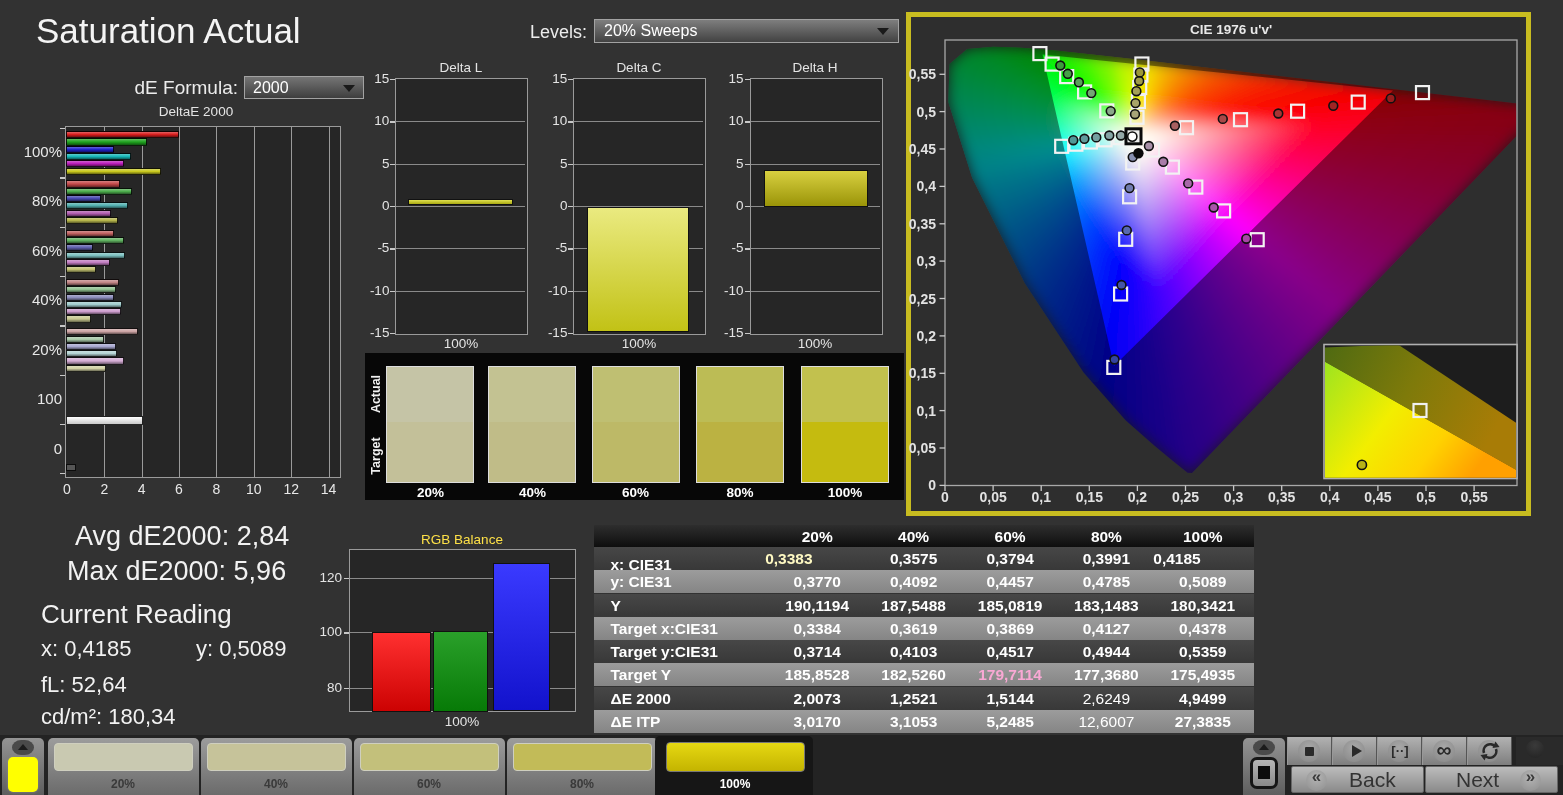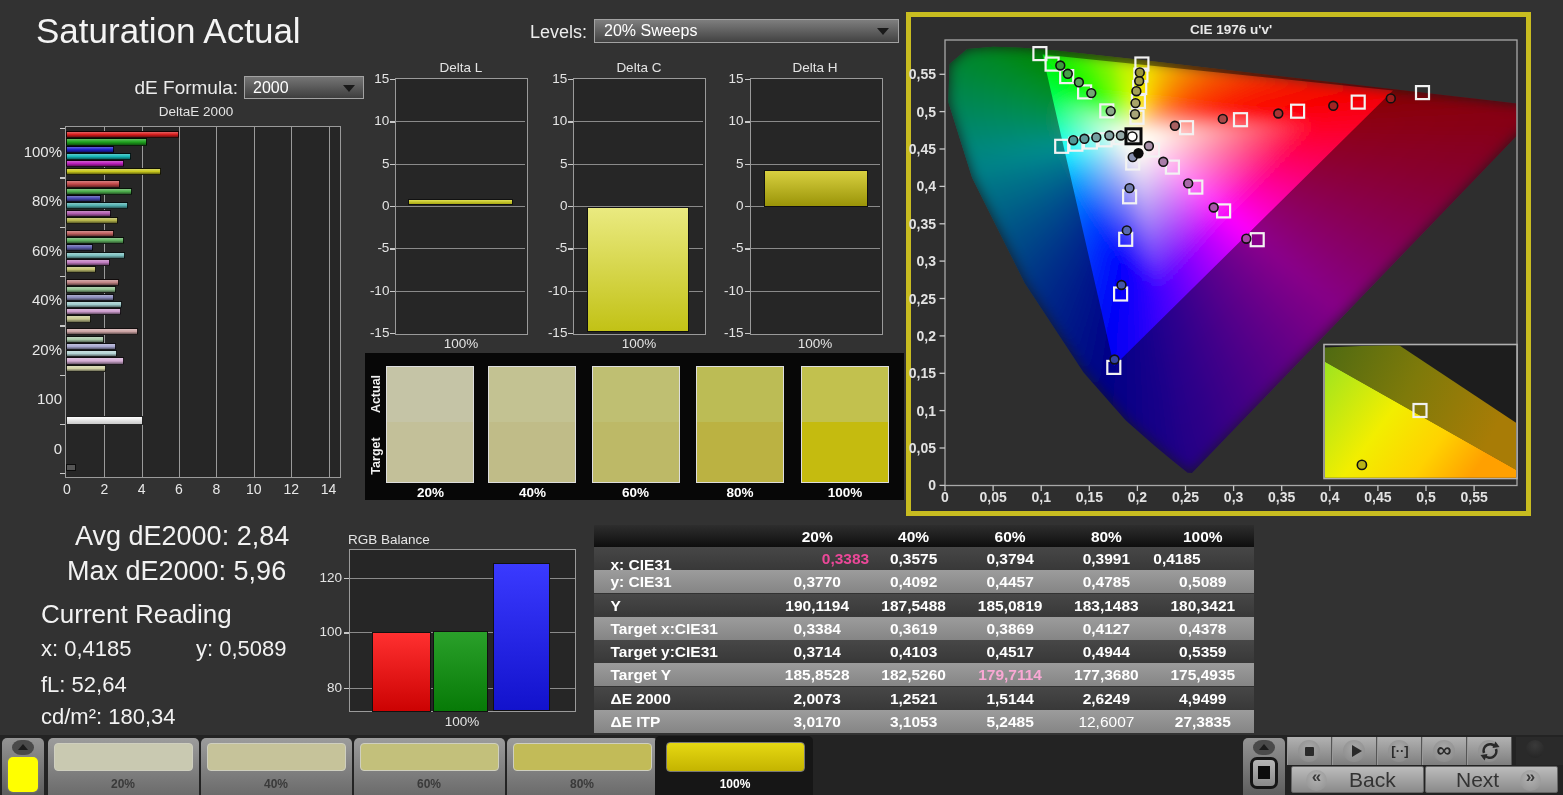--- a/index.html
+++ b/index.html
@@ -185,21 +185,21 @@
 
 <div style="position:absolute;left:75px;top:521px;font-size:27px;color:#f2f2f2">Avg dE2000: 2,84</div>
 <div style="position:absolute;left:67px;top:556px;font-size:27px;color:#f2f2f2">Max dE2000: 5,96</div>
 <div style="position:absolute;left:41px;top:599px;font-size:26px;color:#f2f2f2">Current Reading</div>
 <div style="position:absolute;left:41px;top:636px;font-size:22px;color:#f2f2f2">x: 0,4185</div>
 <div style="position:absolute;left:196px;top:636px;font-size:22px;color:#f2f2f2">y: 0,5089</div>
 <div style="position:absolute;left:41px;top:672px;font-size:22px;color:#f2f2f2">fL: 52,64</div>
 <div style="position:absolute;left:41px;top:704px;font-size:22px;color:#f2f2f2">cd/m²: 180,34</div>
 
 <div style="position:absolute;left:348.6px;top:549.1px;width:227px;height:163px;background:#262626;border:1px solid #9a9a9a;box-sizing:border-box"></div>
-<div style="position:absolute;left:348px;top:532px;width:228px;font-size:13.5px;color:#e5e5e5">RGB Balance</div>
+<div style="position:absolute;left:348px;top:532px;width:228px;text-align:center;font-size:13.5px;color:#fde047">RGB Balance</div>
 <div style="position:absolute;left:349.6px;top:577.9px;width:225px;height:1px;background:#8a8a8a"></div>
 <div style="position:absolute;left:310px;top:569.9px;width:32px;text-align:right;font-size:13.5px;color:#e4e4e4">120</div>
 <div style="position:absolute;left:343.6px;top:577.9px;width:5px;height:1.4px;background:#c8c8c8"></div>
 <div style="position:absolute;left:349.6px;top:632.4px;width:225px;height:1px;background:#8a8a8a"></div>
 <div style="position:absolute;left:310px;top:624.4px;width:32px;text-align:right;font-size:13.5px;color:#e4e4e4">100</div>
 <div style="position:absolute;left:343.6px;top:632.4px;width:5px;height:1.4px;background:#c8c8c8"></div>
 <div style="position:absolute;left:349.6px;top:688.1px;width:225px;height:1px;background:#8a8a8a"></div>
 <div style="position:absolute;left:310px;top:680.1px;width:32px;text-align:right;font-size:13.5px;color:#e4e4e4">80</div>
 <div style="position:absolute;left:343.6px;top:688.1px;width:5px;height:1.4px;background:#c8c8c8"></div>
 <div style="position:absolute;left:371.6px;top:631.7px;width:59px;height:80px;background:linear-gradient(#ff3030,#cc0202);border:1px solid #111;box-sizing:border-box"></div>
@@ -208,21 +208,21 @@
 <div style="position:absolute;left:348px;top:714px;width:228px;text-align:center;font-size:13.5px;color:#e4e4e4">100%</div>
 
 <div style="position:absolute;left:593.5px;top:525px;width:660px;height:22px;background:linear-gradient(#2e2e2e,#0e0e0e)"></div>
 <div style="position:absolute;left:769.2px;top:528px;width:96px;text-align:center;font-size:15.5px;font-weight:bold;color:#fff">20%</div>
 <div style="position:absolute;left:865.6px;top:528px;width:96px;text-align:center;font-size:15.5px;font-weight:bold;color:#fff">40%</div>
 <div style="position:absolute;left:962.1px;top:528px;width:96px;text-align:center;font-size:15.5px;font-weight:bold;color:#fff">60%</div>
 <div style="position:absolute;left:1058.4px;top:528px;width:96px;text-align:center;font-size:15.5px;font-weight:bold;color:#fff">80%</div>
 <div style="position:absolute;left:1154.8px;top:528px;width:96px;text-align:center;font-size:15.5px;font-weight:bold;color:#fff">100%</div>
 <div style="position:absolute;left:593.5px;top:547.0px;width:660px;height:23.25px;background:linear-gradient(#474747,#383838)"></div>
 <div style="position:absolute;left:610.5px;top:556px;font-size:15.5px;font-weight:bold;color:#fff">x: CIE31</div>
-<div style="position:absolute;left:765.2px;top:550.0px;width:104px;text-align:right;font-size:15.5px;font-weight:bold;color:#ec4899">0,3383</div>
+<div style="position:absolute;left:765.2px;top:550.0px;width:104px;text-align:left;font-size:15.5px;font-weight:bold;color:#fef9c3">0,3383</div>
 <div style="position:absolute;left:861.6px;top:550.0px;width:104px;text-align:center;font-size:15.5px;font-weight:bold;color:#fff">0,3575</div>
 <div style="position:absolute;left:958.1px;top:550.0px;width:104px;text-align:center;font-size:15.5px;font-weight:bold;color:#fff">0,3794</div>
 <div style="position:absolute;left:1054.4px;top:550.0px;width:104px;text-align:center;font-size:15.5px;font-weight:bold;color:#fff">0,3991</div>
 <div style="position:absolute;left:1125px;top:550.0px;width:104px;text-align:center;font-size:15.5px;font-weight:bold;color:#fff">0,4185</div>
 <div style="position:absolute;left:593.5px;top:570.2px;width:660px;height:23.25px;background:linear-gradient(#9c9c9c,#858585)"></div>
 <div style="position:absolute;left:610.5px;top:573.2px;font-size:15.5px;font-weight:bold;color:#fff">y: CIE31</div>
 <div style="position:absolute;left:765.2px;top:573.2px;width:104px;text-align:center;font-size:15.5px;font-weight:bold;color:#fff">0,3770</div>
 <div style="position:absolute;left:861.6px;top:573.2px;width:104px;text-align:center;font-size:15.5px;font-weight:bold;color:#fff">0,4092</div>
 <div style="position:absolute;left:958.1px;top:573.2px;width:104px;text-align:center;font-size:15.5px;font-weight:bold;color:#fff">0,4457</div>
 <div style="position:absolute;left:1054.4px;top:573.2px;width:104px;text-align:center;font-size:15.5px;font-weight:bold;color:#fff">0,4785</div>
@@ -253,21 +253,21 @@
 <div style="position:absolute;left:765.2px;top:666.2px;width:104px;text-align:center;font-size:15.5px;font-weight:bold;color:#fff">185,8528</div>
 <div style="position:absolute;left:861.6px;top:666.2px;width:104px;text-align:center;font-size:15.5px;font-weight:bold;color:#fff">182,5260</div>
 <div style="position:absolute;left:958.1px;top:666.2px;width:104px;text-align:center;font-size:15.5px;font-weight:bold;color:#f9a8d4">179,7114</div>
 <div style="position:absolute;left:1054.4px;top:666.2px;width:104px;text-align:center;font-size:15.5px;font-weight:bold;color:#fff">177,3680</div>
 <div style="position:absolute;left:1150.8px;top:666.2px;width:104px;text-align:center;font-size:15.5px;font-weight:bold;color:#fff">175,4935</div>
 <div style="position:absolute;left:593.5px;top:686.5px;width:660px;height:23.25px;background:linear-gradient(#474747,#383838)"></div>
 <div style="position:absolute;left:610.5px;top:689.5px;font-size:15.5px;font-weight:bold;color:#fff">ΔE 2000</div>
 <div style="position:absolute;left:765.2px;top:689.5px;width:104px;text-align:center;font-size:15.5px;font-weight:bold;color:#fff">2,0073</div>
 <div style="position:absolute;left:861.6px;top:689.5px;width:104px;text-align:center;font-size:15.5px;font-weight:bold;color:#fff">1,2521</div>
 <div style="position:absolute;left:958.1px;top:689.5px;width:104px;text-align:center;font-size:15.5px;font-weight:bold;color:#fff">1,5144</div>
-<div style="position:absolute;left:1054.4px;top:689.5px;width:104px;text-align:center;font-size:15.5px;font-weight:bold;color:#fff">2,6249</div>
+<div style="position:absolute;left:1054.4px;top:689.5px;width:104px;text-align:center;font-size:15.5px;font-weight:normal;color:#fff">2,6249</div>
 <div style="position:absolute;left:1150.8px;top:689.5px;width:104px;text-align:center;font-size:15.5px;font-weight:bold;color:#fff">4,9499</div>
 <div style="position:absolute;left:593.5px;top:709.8px;width:660px;height:23.25px;background:linear-gradient(#9c9c9c,#858585)"></div>
 <div style="position:absolute;left:610.5px;top:712.8px;font-size:15.5px;font-weight:bold;color:#fff">ΔE ITP</div>
 <div style="position:absolute;left:765.2px;top:712.8px;width:104px;text-align:center;font-size:15.5px;font-weight:bold;color:#fff">3,0170</div>
 <div style="position:absolute;left:861.6px;top:712.8px;width:104px;text-align:center;font-size:15.5px;font-weight:bold;color:#fff">3,1053</div>
 <div style="position:absolute;left:958.1px;top:712.8px;width:104px;text-align:center;font-size:15.5px;font-weight:bold;color:#fff">5,2485</div>
 <div style="position:absolute;left:1054.4px;top:712.8px;width:104px;text-align:center;font-size:15.5px;font-weight:normal;color:#fff">12,6007</div>
 <div style="position:absolute;left:1150.8px;top:712.8px;width:104px;text-align:center;font-size:15.5px;font-weight:bold;color:#fff">27,3835</div>
 
 <div style="position:absolute;left:906px;top:12px;width:625px;height:504px;border:5px solid #c8bc20;background:#2e2e2e;box-sizing:border-box"></div>

